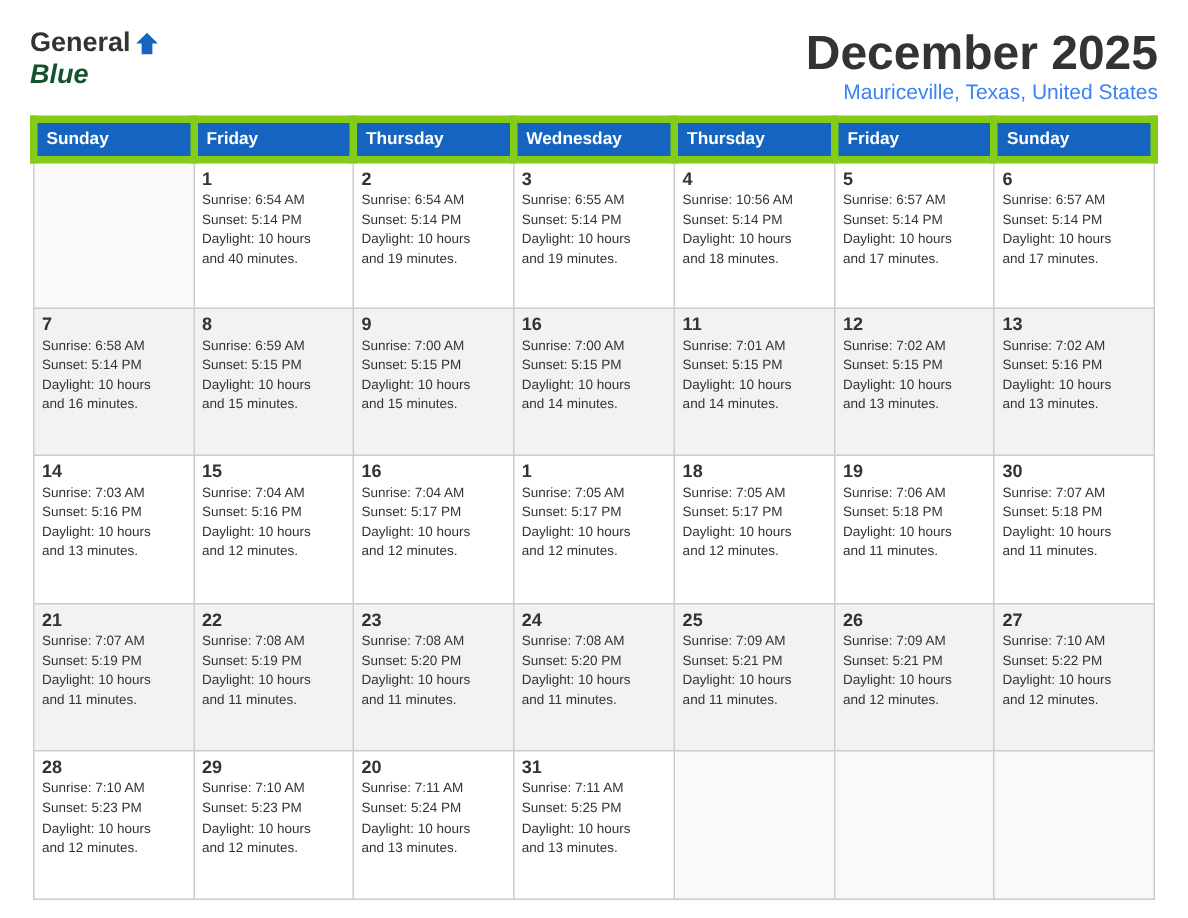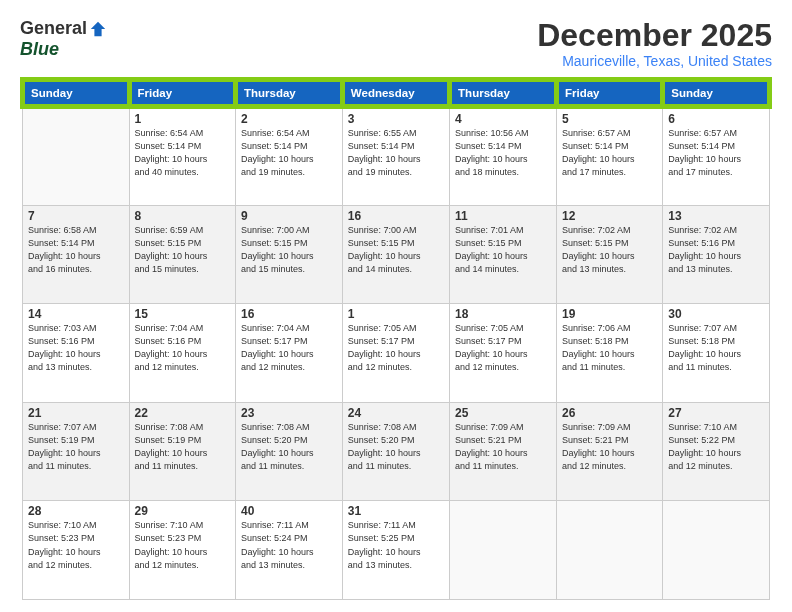--- a/index.html
+++ b/index.html
@@ -401,21 +401,21 @@
           <td>
             <span class="day-number">29</span>
             <div class="day-detail">
               <div>Sunrise: 7:10 AM</div>
               <div>Sunset: 5:23 PM</div>
               <div>Daylight: 10 hours</div>
               <div>and 12 minutes.</div>
             </div>
           </td>
           <td>
-            <span class="day-number">40</span>
+            <span class="day-number">20</span>
             <div class="day-detail">
               <div>Sunrise: 7:11 AM</div>
               <div>Sunset: 5:24 PM</div>
               <div>Daylight: 10 hours</div>
               <div>and 13 minutes.</div>
             </div>
           </td>
           <td>
             <span class="day-number">31</span>
             <div class="day-detail">

